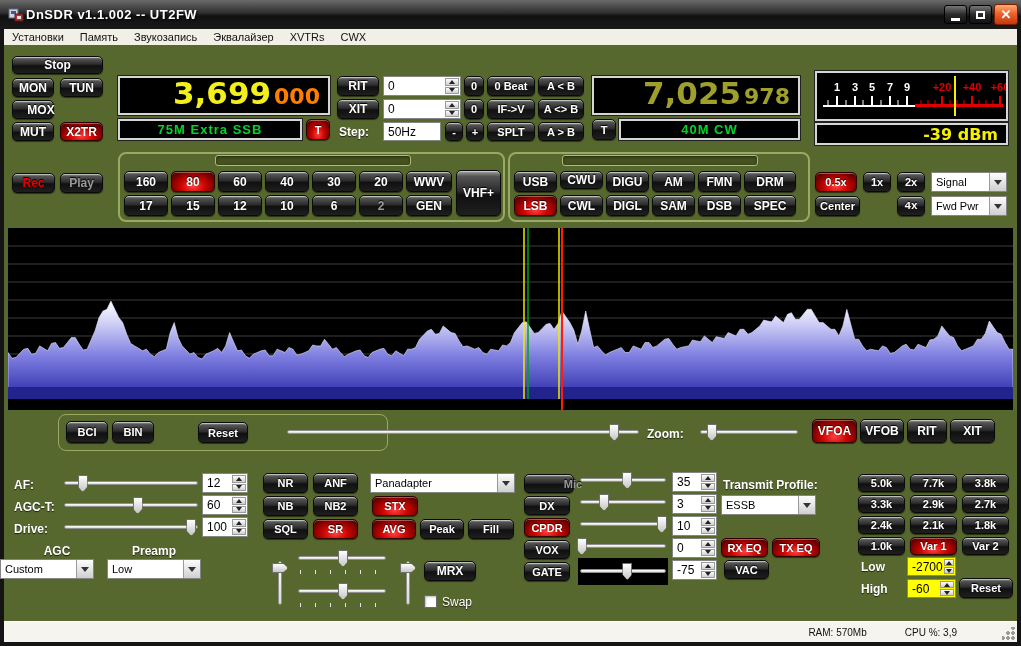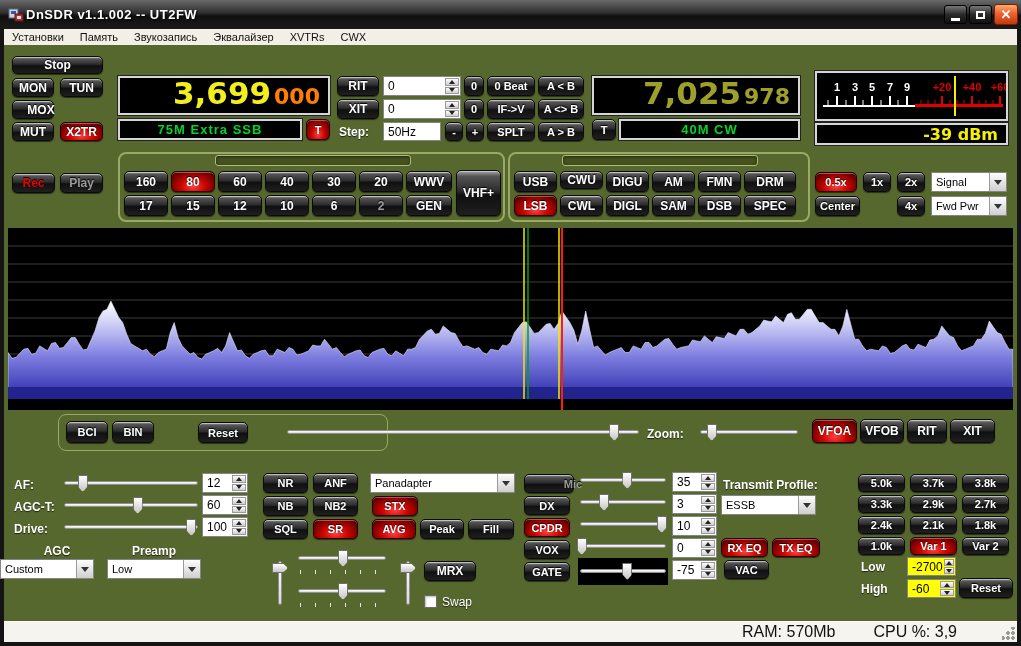--- a/index.html
+++ b/index.html
@@ -59,21 +59,21 @@
   .vslider .thumb{position:absolute;left:0;top:2px;width:16px;height:10px;background:linear-gradient(#ffffff,#c6c6c6);border:1px solid #6f6f6f;clip-path:polygon(0 0,66% 0,100% 50%,66% 100%,0 100%);}
   .ticks{position:absolute;height:4px;background:repeating-linear-gradient(to right,#e4e4e4 0 1px,transparent 1px 15px);}
   .darkband{position:absolute;background:#000;}
   
   .meterread{display:flex;align-items:center;justify-content:flex-end;padding-right:8px;color:#f5ef00;font-weight:bold;font-size:16px;font-family:"DejaVu Sans",sans-serif;}
   
   .spectrum{position:absolute;left:8px;top:228px;width:1005px;height:182px;background:#000;}
   
   .chk{position:absolute;width:13px;height:13px;background:#fff;border:1px solid #6a6a6a;box-shadow:inset 1px 1px 2px #b9b9b9;}
   
-  .statusbar{left:4px;top:621px;width:1013px;height:21px;background:#f5f4ef;border-top:1px solid #fff;display:flex;align-items:center;justify-content:flex-end;color:#111;font-size:16px;}
+  .statusbar{left:4px;top:621px;width:1013px;height:21px;background:#f5f4ef;border-top:1px solid #fff;display:flex;align-items:center;justify-content:flex-end;color:#111;font-size:10px;}
   .statusitem{margin-right:38px;}
   .grip{position:absolute;right:2px;bottom:2px;width:13px;height:13px;background:
     radial-gradient(circle at 11px 11px,#9a9a96 1.6px,transparent 2px),
     radial-gradient(circle at 11px 6px,#9a9a96 1.6px,transparent 2px),
     radial-gradient(circle at 6px 11px,#9a9a96 1.6px,transparent 2px),
     radial-gradient(circle at 11px 1px,#9a9a96 1.6px,transparent 2px),
     radial-gradient(circle at 1px 11px,#9a9a96 1.6px,transparent 2px),
     radial-gradient(circle at 6px 6px,#9a9a96 1.6px,transparent 2px);}
 </style>
 </head>
@@ -239,21 +239,21 @@
   <div class="btn" style="left:744px;top:195px;width:52px;height:21px;">SPEC</div>
 
   <div class="btn on sm" style="left:815px;top:172px;width:42px;height:20px;">0.5x</div>
   <div class="btn sm" style="left:863px;top:172px;width:28px;height:20px;">1x</div>
   <div class="btn sm" style="left:897px;top:172px;width:28px;height:20px;">2x</div>
   <div class="dd" style="left:931px;top:172px;width:76px;height:20px;">
     <span class="dd-val">Signal</span>
     <span class="dd-btn"></span>
   </div>
   <div class="btn sm" style="left:815px;top:196px;width:45px;height:20px;">Center</div>
-  <div class="btn sm" style="left:897px;top:196px;width:28px;height:20px;">4x</div>
+  <div class="btn sm" style="left:897px;top:196px;width:28px;height:20px;font-family:Liberation Mono, monospace;">4x</div>
   <div class="dd" style="left:931px;top:196px;width:76px;height:20px;">
     <span class="dd-val">Fwd Pwr</span>
     <span class="dd-btn"></span>
   </div>
 
   <div class="spectrum">
     <svg id="spectrum-svg" width="1005" height="182">
         <defs>
           <linearGradient id="sgrad" x1="0" y1="0" x2="0" y2="1">
             <stop offset="0" stop-color="#ffffff"></stop>
@@ -452,21 +452,21 @@
   <span class="lbl" style="left:723px;top:478px;">Transmit Profile:</span>
   <div class="dd" style="left:721px;top:495px;width:95px;height:20px;">
     <span class="dd-val">ESSB</span>
     <span class="dd-btn"></span>
   </div>
   <div class="btn on sm" style="left:721px;top:538px;width:47px;height:19px;">RX EQ</div>
   <div class="btn on sm" style="left:772px;top:538px;width:48px;height:19px;">TX EQ</div>
   <div class="btn sm" style="left:724px;top:560px;width:45px;height:19px;">VAC</div>
 
   <div class="btn sm" style="left:858px;top:474px;width:47px;height:18px;">5.0k</div>
-  <div class="btn sm" style="left:910px;top:474px;width:47px;height:18px;">3.7k</div>
+  <div class="btn sm" style="left:910px;top:474px;width:47px;height:18px;">7.7k</div>
   <div class="btn sm" style="left:962px;top:474px;width:47px;height:18px;">3.8k</div>
   <div class="btn sm" style="left:858px;top:495px;width:47px;height:18px;">3.3k</div>
   <div class="btn sm" style="left:910px;top:495px;width:47px;height:18px;">2.9k</div>
   <div class="btn sm" style="left:962px;top:495px;width:47px;height:18px;">2.7k</div>
   <div class="btn sm" style="left:858px;top:516px;width:47px;height:18px;">2.4k</div>
   <div class="btn sm" style="left:910px;top:516px;width:47px;height:18px;">2.1k</div>
   <div class="btn sm" style="left:962px;top:516px;width:47px;height:18px;">1.8k</div>
   <div class="btn sm" style="left:858px;top:537px;width:47px;height:18px;">1.0k</div>
   <div class="btn on sm" style="left:910px;top:537px;width:47px;height:18px;">Var 1</div>
   <div class="btn sm" style="left:962px;top:537px;width:47px;height:18px;">Var 2</div>

